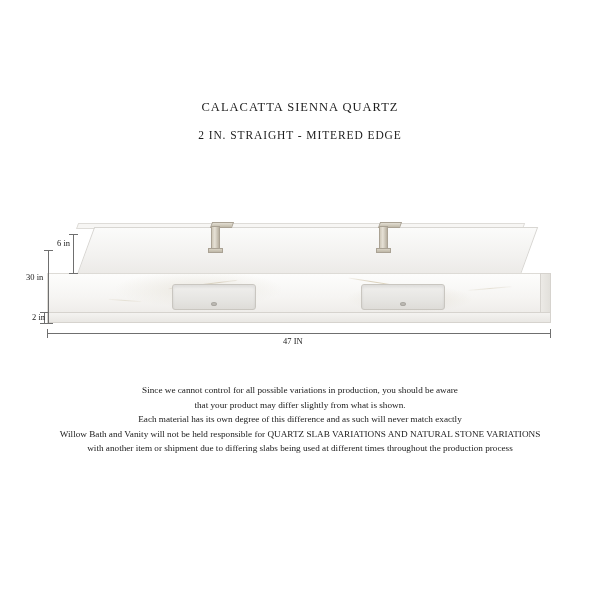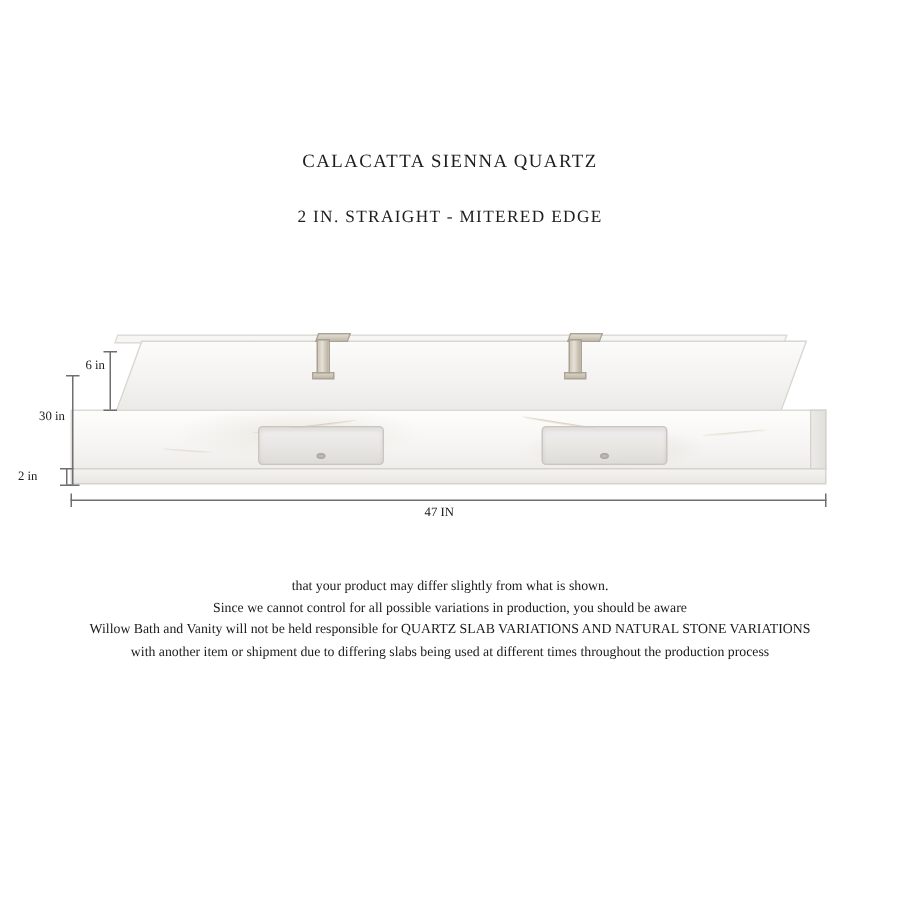--- a/index.html
+++ b/index.html
@@ -29,21 +29,21 @@
     width: 600px;
     text-align: center;
   }
   .title-main {
     font-size: 12.5px;
     letter-spacing: 1.0px;
     color: #1d1d1d;
     font-family: "Liberation Serif", serif;
   }
   .title-sub {
-    margin-top: 24px;
+    margin-top: 14px;
     font-size: 11.5px;
     letter-spacing: 0.9px;
     color: #1d1d1d;
     font-family: "Liberation Serif", serif;
   }
 
   
   .product-area {
     position: absolute;
     left: 0;
@@ -278,28 +278,29 @@
     <div class="dim-label" style="left:57px; top:48px;">6 in</div>
 
     <div class="dim-line v" style="left:48px; top:60px; height:73px;"></div>
     <div class="tick" style="left:44px; top:60px; width:9px; height:1px;"></div>
     <div class="tick" style="left:44px; top:133px; width:9px; height:1px;"></div>
     <div class="dim-label" style="left:26px; top:82px;">30 in</div>
 
     <div class="dim-line v" style="left:44px; top:122px; height:11px;"></div>
     <div class="tick" style="left:40px; top:122px; width:9px; height:1px;"></div>
     <div class="tick" style="left:40px; top:133px; width:9px; height:1px;"></div>
-    <div class="dim-label" style="left:12px; top:122px;">2 in</div>
+    <div class="dim-label" style="left:32px; top:122px;">2 in</div>
 
     <div class="dim-line h" style="left:47px; top:143px; width:504px;"></div>
     <div class="tick" style="left:47px; top:139px; width:1px; height:9px;"></div>
     <div class="tick" style="left:550px; top:139px; width:1px; height:9px;"></div>
     <div class="dim-label" style="left:283px; top:146px;">47 IN</div>
   </div>
 
   <div class="disclaimer">
+    <p>Since we cannot control for all possible variations in production, you should be aware</p>
     <p>that your product may differ slightly from what is shown.</p>
-    <p>Since we cannot control for all possible variations in production, you should be aware</p>
+    <p>Each material has its own degree of this difference and as such will never match exactly</p>
     <p>Willow Bath and Vanity will not be held responsible for QUARTZ SLAB VARIATIONS AND NATURAL STONE VARIATIONS</p>
     <p>with another item or shipment due to differing slabs being used at different times throughout the production process</p>
   </div>
 
 </div>
 
 </body></html>

